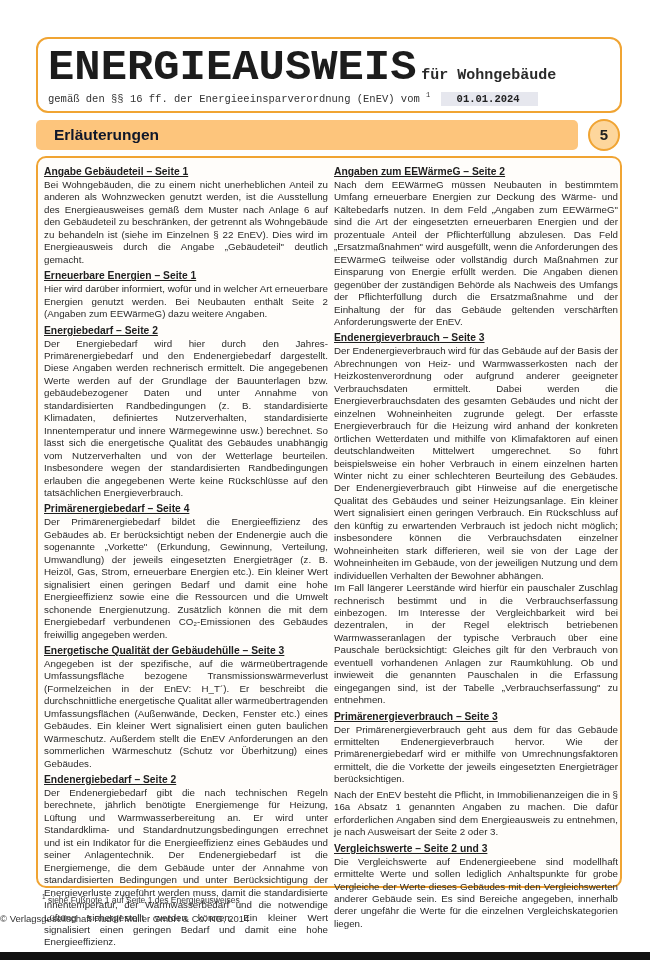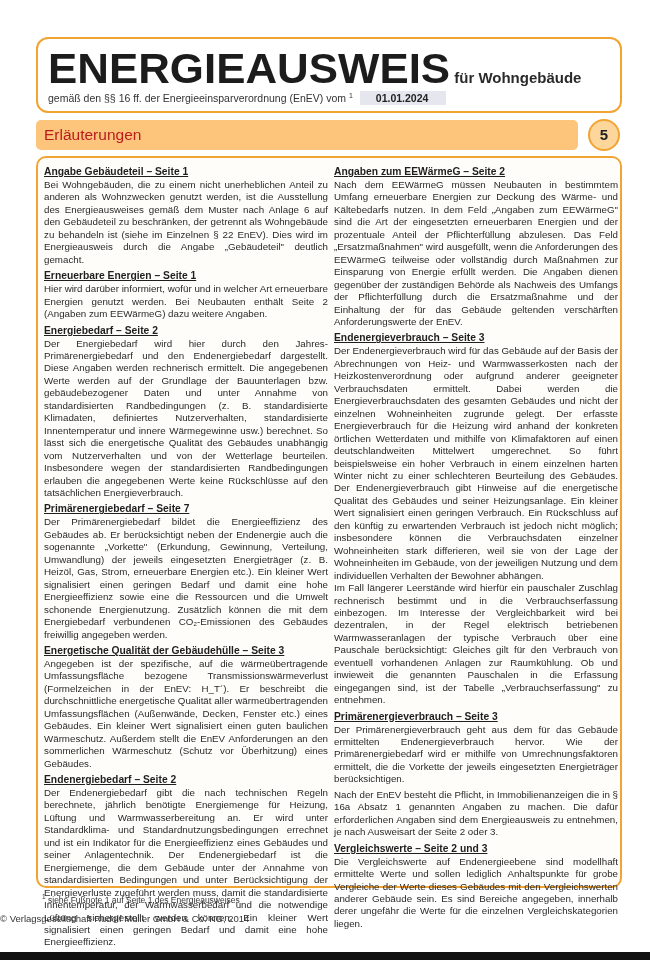--- a/index.html
+++ b/index.html
@@ -3,21 +3,21 @@
 <meta charset="utf-8">
 <style>
   html, body { margin: 0; padding: 0; }
   body {
     width: 650px; height: 960px; background: #ffffff;
     font-family: "Liberation Sans", sans-serif; color: #1e1e1e;
     position: relative; overflow: hidden;
   }
   .header-box {
     position: absolute; left: 36px; top: 37px; width: 582px; height: 72px;
-    border: 2.5px solid #f0a433; border-radius: 12px; background: #fff;
+    border: 2.5px solid #f0a433; border-radius: 12px; background: #fff; font-family: Liberation Mono, monospace;
   }
   .title-row { position: absolute; left: 10px; top: 3px; white-space: nowrap; }
   .main-title {
     font-size: 43px; font-weight: bold; letter-spacing: 0px; color: #1c1c1c;
     line-height: 52px; display: inline-block; transform: scaleX(1.02); transform-origin: left;
   }
   .sub-title {
     font-size: 15px; font-weight: bold; color: #2a2a2a; margin-left: 12px;
     display: inline-block; vertical-align: baseline;
   }
@@ -27,21 +27,21 @@
   .law-row sup { font-size: 7px; }
   .date-field {
     display: inline-block; background: #e6e7ee; padding: 1px 18px 1px 16px;
     font-weight: bold; font-size: 10.5px; margin-left: 4px; color: #222;
   }
   .section-bar {
     position: absolute; left: 36px; top: 120px; width: 542px; height: 30px;
     background: #fdc57c; border-radius: 5px;
   }
   .section-bar span {
-    position: absolute; left: 8px; top: 6px; font-size: 15.5px; font-weight: normal; color: #b91c1c;
+    position: absolute; left: 18px; top: 6px; font-size: 15.5px; font-weight: bold; color: #0f172a;
   }
   .page-circle {
     position: absolute; left: 588px; top: 119px; width: 28px; height: 28px;
     border: 2.5px solid #f0a433; border-radius: 50%; background: #fdd69c;
     text-align: center; line-height: 28px; font-weight: bold; font-size: 15px; color: #222;
   }
   .content-box {
     position: absolute; left: 36px; top: 156px; width: 582px; height: 728px;
     border: 2.5px solid #f0a433; border-radius: 10px; background: #fffdfa;
   }
@@ -97,21 +97,21 @@
       </div>
       <div class="sec">
         <h3>Erneuerbare Energien – Seite 1</h3>
         <p>Hier wird darüber informiert, wofür und in welcher Art erneuerbare Energien genutzt werden. Bei Neubauten enthält Seite 2 (Angaben zum EEWärmeG) dazu weitere Angaben.</p>
       </div>
       <div class="sec">
         <h3>Energiebedarf – Seite 2</h3>
         <p>Der Energiebedarf wird hier durch den Jahres-Primärenergiebedarf und den Endenergiebedarf dargestellt. Diese Angaben werden rechnerisch ermittelt. Die angegebenen Werte werden auf der Grundlage der Bauunterlagen bzw. gebäudebezogener Daten und unter Annahme von standardisierten Randbedingungen (z. B. standardisierte Klimadaten, definiertes Nutzerverhalten, standardisierte Innentemperatur und innere Wärmegewinne usw.) berechnet. So lässt sich die energetische Qualität des Gebäudes unabhängig vom Nutzerverhalten und von der Wetterlage beurteilen. Insbesondere wegen der standardisierten Randbedingungen erlauben die angegebenen Werte keine Rückschlüsse auf den tatsächlichen Energieverbrauch.</p>
       </div>
       <div class="sec">
-        <h3>Primärenergiebedarf – Seite 7</h3>
+        <h3>Primärenergiebedarf – Seite 4</h3>
         <p>Der Primärenergiebedarf bildet die Energieeffizienz des Gebäudes ab. Er berücksichtigt neben der Endenergie auch die sogenannte „Vorkette" (Erkundung, Gewinnung, Verteilung, Umwandlung) der jeweils eingesetzten Energieträger (z. B. Heizöl, Gas, Strom, erneuerbare Energien etc.). Ein kleiner Wert signalisiert einen geringen Bedarf und damit eine hohe Energieeffizienz sowie eine die Ressourcen und die Umwelt schonende Energienutzung. Zusätzlich können die mit dem Energiebedarf verbundenen CO₂-Emissionen des Gebäudes freiwillig angegeben werden.</p>
       </div>
       <div class="sec">
         <h3>Energetische Qualität der Gebäudehülle – Seite 3</h3>
         <p>Angegeben ist der spezifische, auf die wärmeübertragende Umfassungsfläche bezogene Transmissionswärmeverlust (Formelzeichen in der EnEV: H_T´). Er beschreibt die durchschnittliche energetische Qualität aller wärmeübertragenden Umfassungsflächen (Außenwände, Decken, Fenster etc.) eines Gebäudes. Ein kleiner Wert signalisiert einen guten baulichen Wärmeschutz. Außerdem stellt die EnEV Anforderungen an den sommerlichen Wärmeschutz (Schutz vor Überhitzung) eines Gebäudes.</p>
       </div>
       <div class="sec">
         <h3>Endenergiebedarf – Seite 2</h3>
         <p>Der Endenergiebedarf gibt die nach technischen Regeln berechnete, jährlich benötigte Energiemenge für Heizung, Lüftung und Warmwasserbereitung an. Er wird unter Standardklima- und Standardnutzungsbedingungen errechnet und ist ein Indikator für die Energieeffizienz eines Gebäudes und seiner Anlagentechnik. Der Endenergiebedarf ist die Energiemenge, die dem Gebäude unter der Annahme von standardisierten Bedingungen und unter Berücksichtigung der Energieverluste zugeführt werden muss, damit die standardisierte Innentemperatur, der Warmwasserbedarf und die notwendige Lüftung sichergestellt werden können. Ein kleiner Wert signalisiert einen geringen Bedarf und damit eine hohe Energieeffizienz.</p>
       </div>

